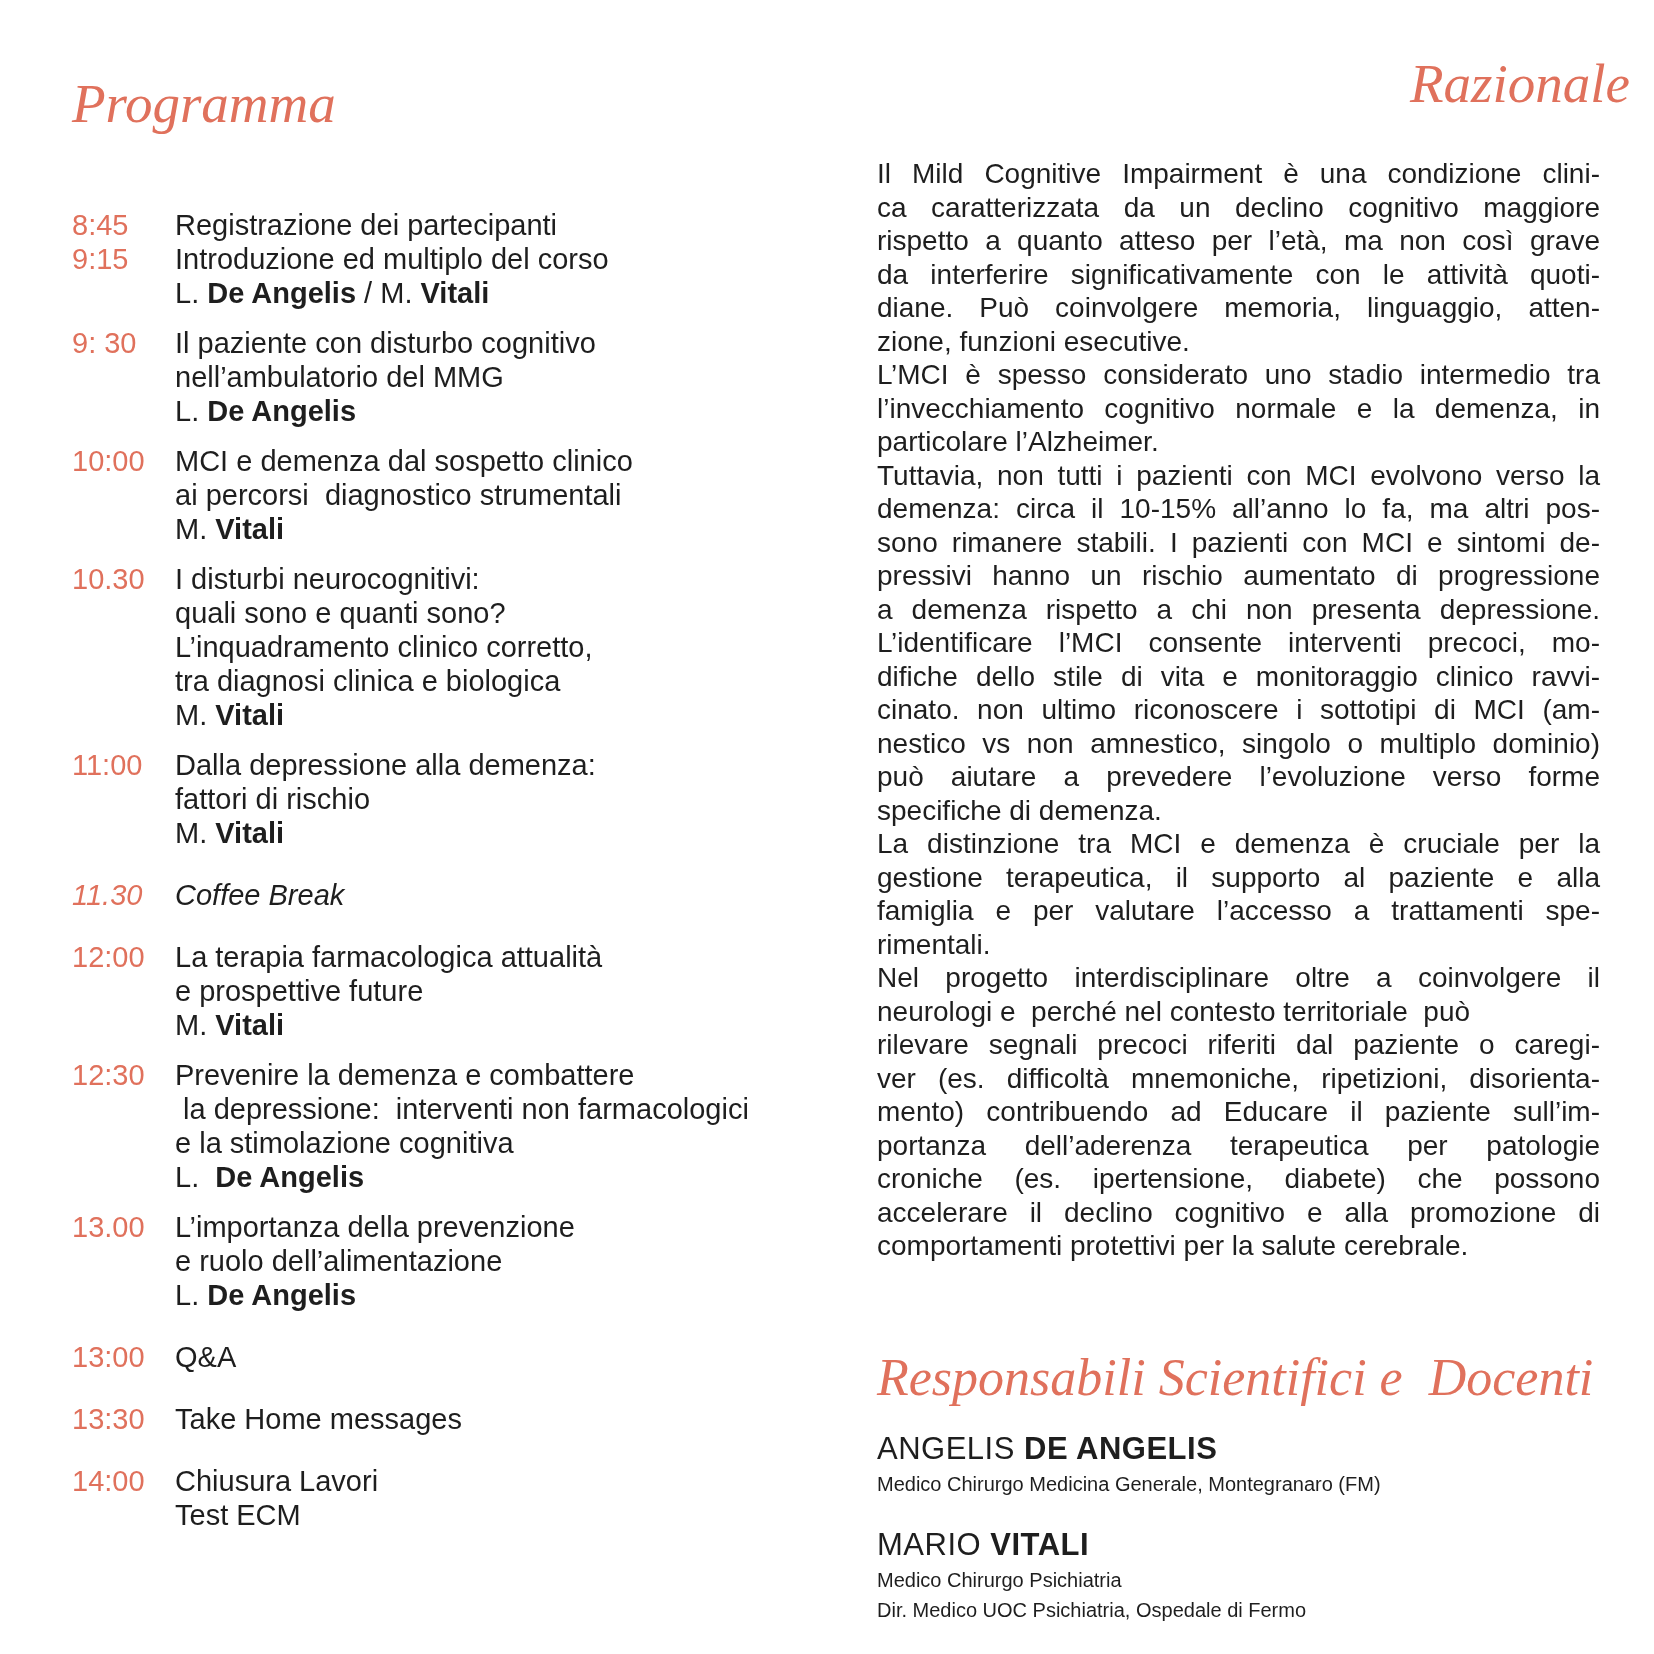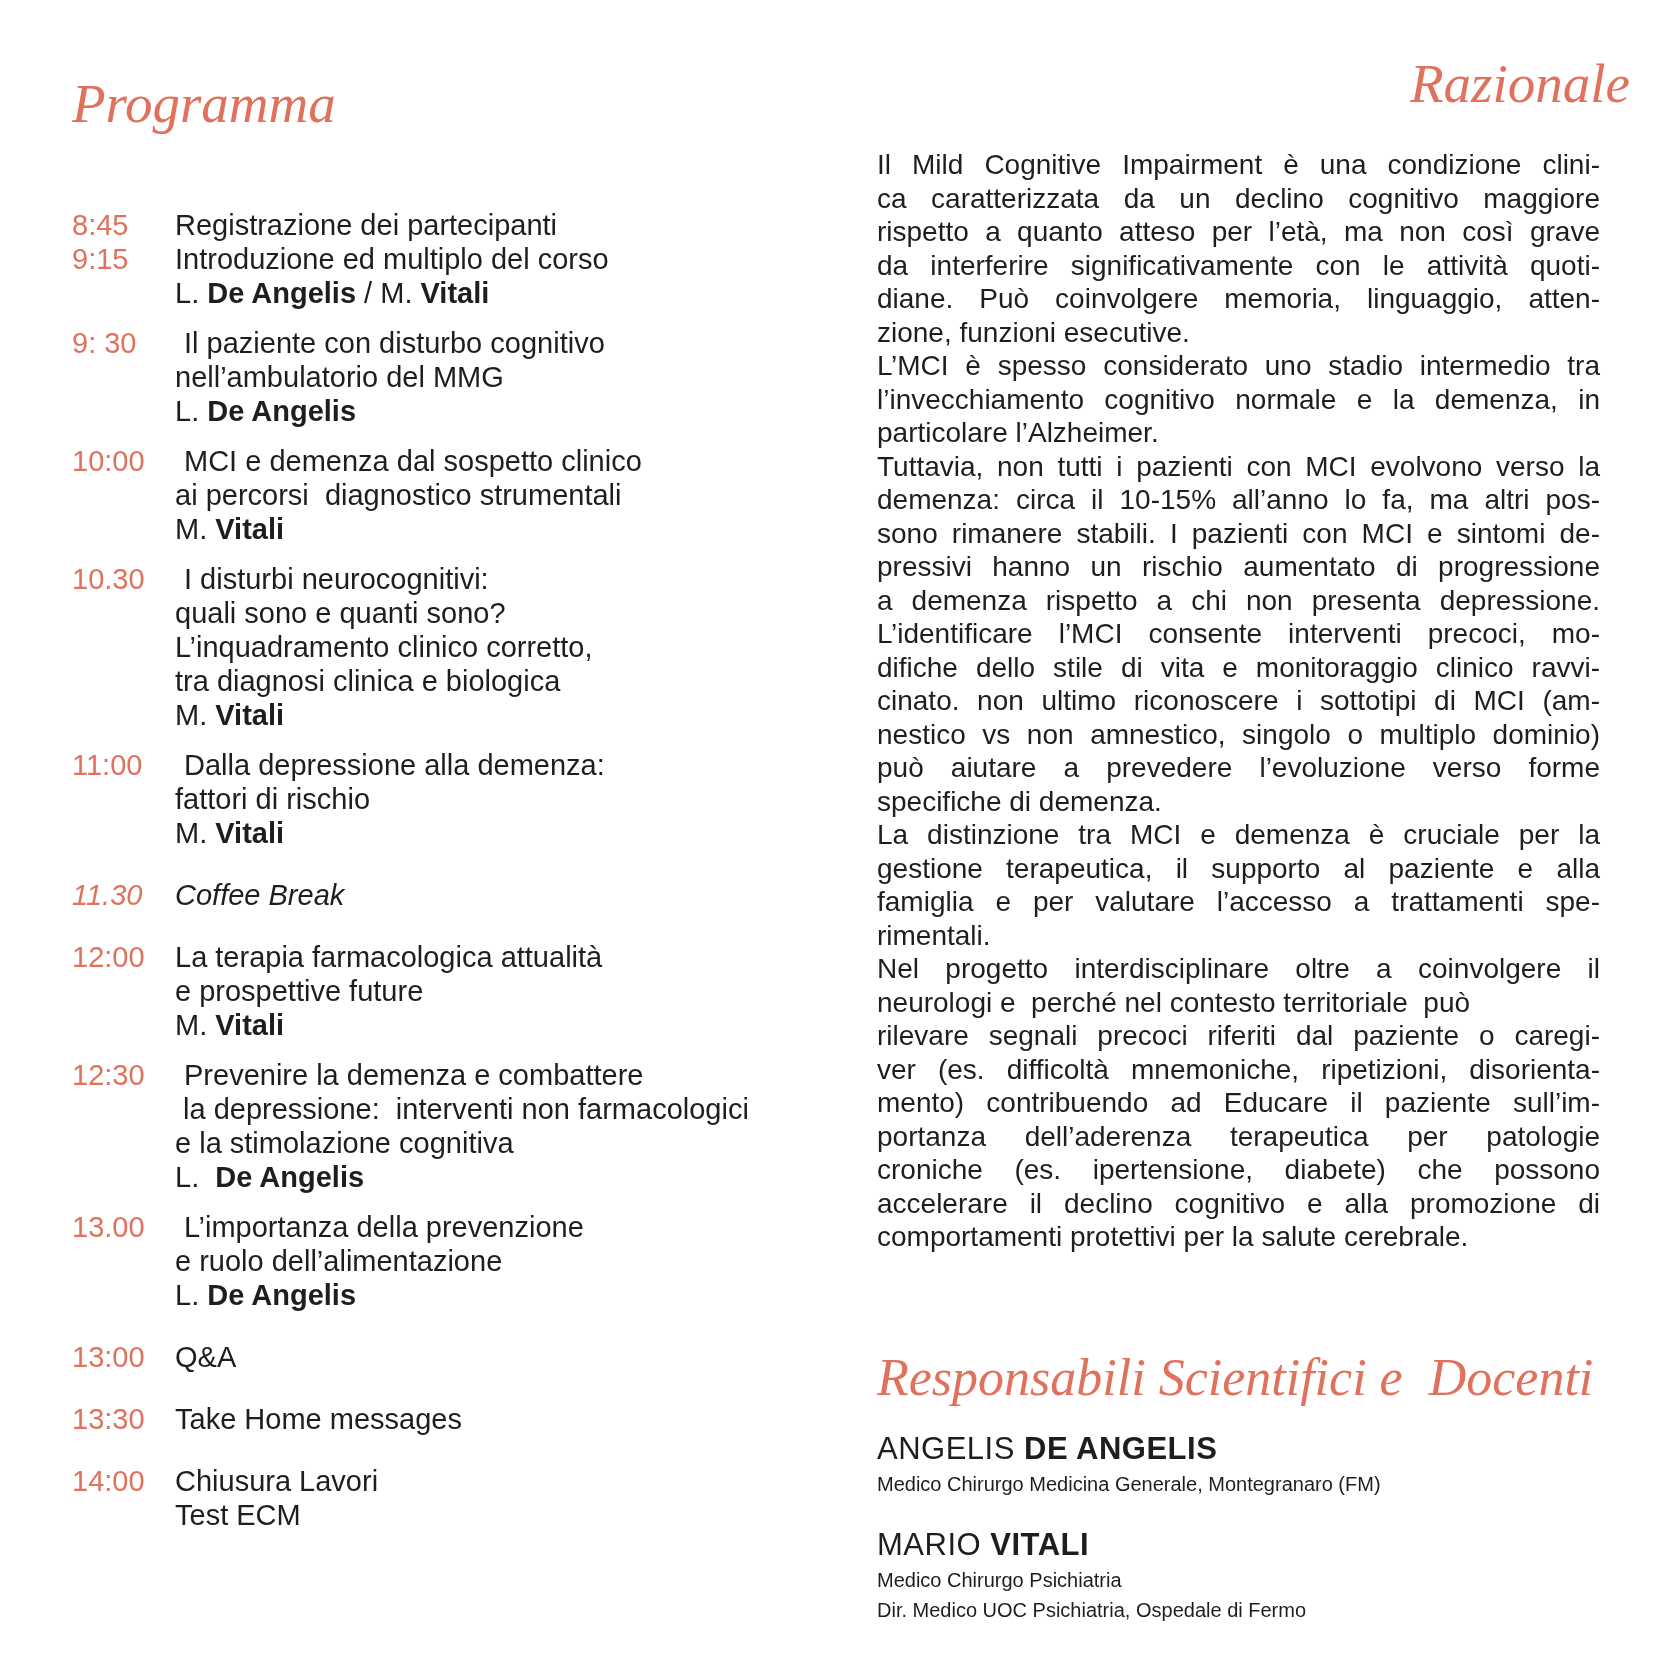--- a/index.html
+++ b/index.html
@@ -44,37 +44,37 @@
     position: absolute;
     left: 72px;
     top: 208px;
     width: 760px;
   }
   .srow {
     display: flex;
     font-size: 29px;
     line-height: 34px;
   }
-  .srow.g1 { margin-top: 16px; gap: 9px; }
+  .srow.g1 { margin-top: 16px; }
   .srow.g2 { margin-top: 28px; }
   .srow .time {
     flex: none;
     width: 103px;
     color: var(--accent);
     white-space: pre;
   }
   .srow .time.it { font-style: italic; }
   .srow .txt { white-space: pre-wrap; }
   .b { font-weight: bold; }
   .i { font-style: italic; }
   
   .rationale {
     position: absolute;
     left: 877px;
-    top: 148px;
+    top: 157px;
     width: 723px;
   }
   .pline {
     font-size: 28px;
     line-height: 33.5px;
     white-space: pre-wrap;
   }
   .pline.just {
     white-space: normal;
     text-align: justify;

